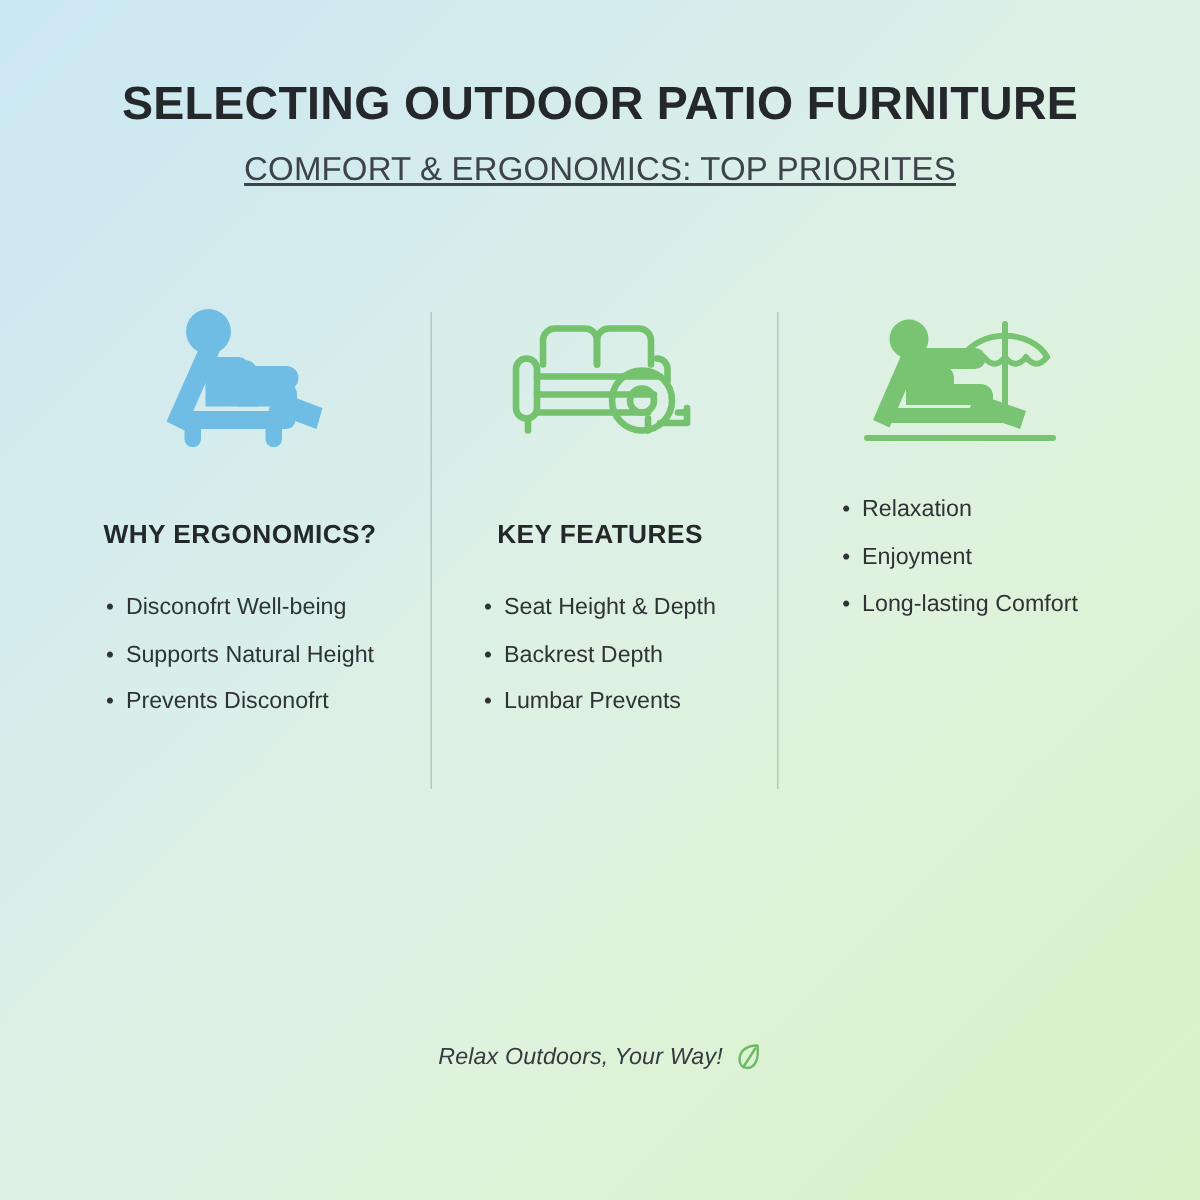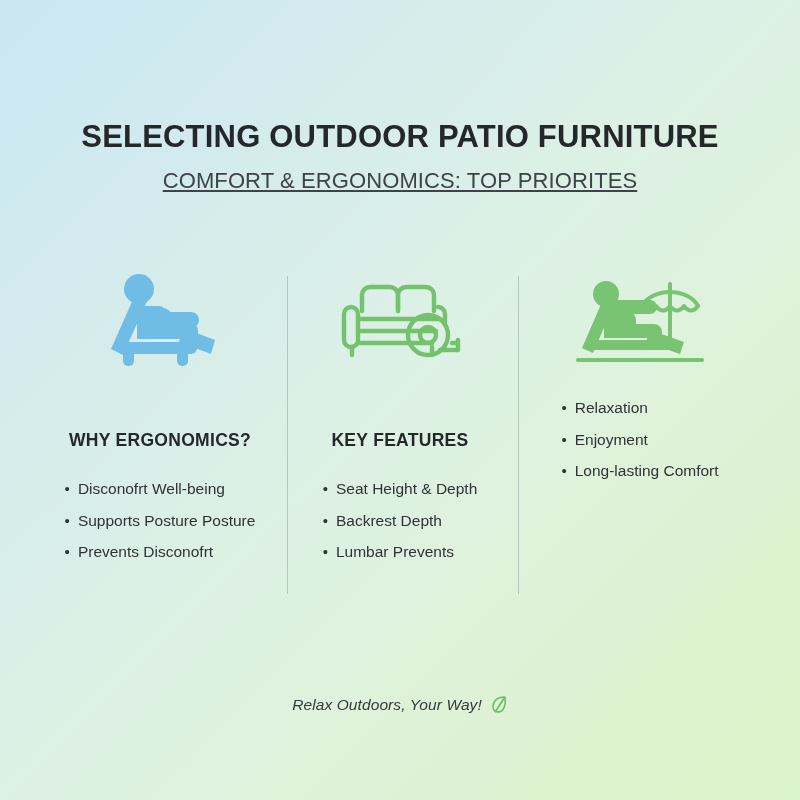--- a/index.html
+++ b/index.html
@@ -30,22 +30,21 @@
         #dbf3c9 100%);
     display: flex;
     flex-direction: column;
     align-items: center;
   }
 
   
   .header {
     width: 100%;
     text-align: center;
-    padding-top: 104px;
-    margin-top: 16px;
+    padding-top: 52px;
   }
   .title {
     font-size: 31px;
     font-weight: bold;
     letter-spacing: 0.2px;
     color: #25282b;
     line-height: 1.1;
     margin: 0;
     font-stretch: condensed;
   }
@@ -88,21 +87,21 @@
     height: 104px;
     display: flex;
     align-items: center;
     justify-content: center;
   }
   .col-heading {
     font-size: 17.5px;
     font-weight: bold;
     color: #25282b;
     letter-spacing: 0.3px;
-    margin-top: 60px;
+    margin-top: 44px;
     text-align: center;
   }
   .bullets {
     list-style: none;
     margin: 30px 0 0 0;
     padding: 0;
     text-align: left;
   }
   .bullets li {
     font-size: 15.5px;
@@ -182,21 +181,21 @@
         </svg>
       </div>
       <div class="col-heading">WHY ERGONOMICS?</div>
       <ul class="bullets">
         <li>
           <span class="dot">•</span>
           <span>Disconofrt Well-being</span>
         </li>
         <li>
           <span class="dot">•</span>
-          <span>Supports Posture Posture</span>
+          <span>Supports Natural Height</span>
         </li>
         <li>
           <span class="dot">•</span>
           <span>Prevents Disconofrt</span>
         </li>
       </ul>
     </div>
 
     <div class="column">
       <div class="icon-wrap">

